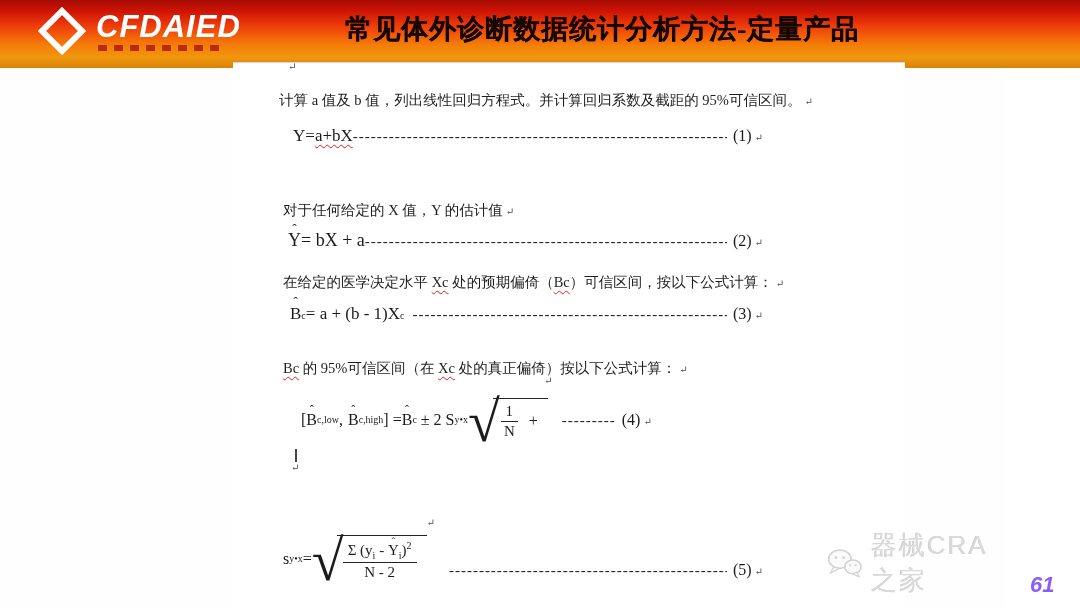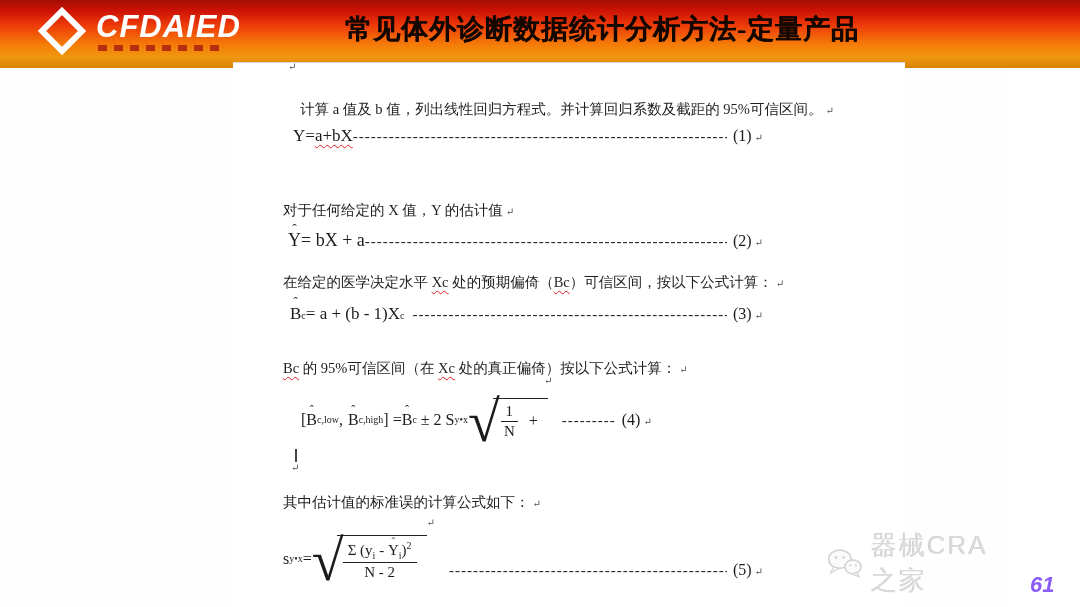--- a/index.html
+++ b/index.html
@@ -91,21 +91,21 @@
         </div>
       </div>
     </div>
     <div class="slide-title">常见体外诊断数据统计分析方法-定量产品</div>
   </div>
 
   <div class="doc-page">
 
     <span class="abs ret" style="left:52px;top:-2px;">↵</span>
 
-    <div class="abs para" style="left:67px;top:28px;margin-top:9px;">
+    <div class="abs para" style="left:46px;top:28px;">
       <span>计算 a 值及 b 值，列出线性回归方程式。并计算回归系数及截距的 95%可信区间。</span><span class="ret">↵</span>
     </div>
 
     <div class="abs eqrow" style="left:60px;top:62px;width:470px;">
       <span class="lhs17">Y=</span>
         <span class="lhs17 wavy">a+bX</span>
         <span class="dashfill">------------------------------------------------------------------------------------------</span>
         <span class="eqnum">(1)</span>
         <span class="ret">↵</span>
     </div>
@@ -175,23 +175,20 @@
         <span class="eqnum">(4)</span>
         <span class="ret">↵</span>
       </span>
     </div>
 
     <div class="abs cursor-mark" style="left:58px;top:386px;">
       <span class="cursor-bar"></span>
       <span class="ret" style="margin-left:0;">↵</span>
     </div>
 
-    <div class="abs para" style="left:50px;top:430px;">
-      <span>其中估计值的标准误的计算公式如下：</span><span class="ret">↵</span>
-    </div>
 
     <div class="abs bigeq" style="left:50px;top:458px;width:480px;height:76px;">
       <span>s</span>
         <sub>y•x</sub>
         <span> = </span>
       <span class="sqrt">
         <span class="radsign">√</span>
         <span class="radbody">
           <span class="frac">
             <span class="fnum"><span>Σ (y</span><sub>i</sub><span> - </span><span class="hatwrap"><span class="hatmark">ˆ</span><span>Y</span></span><sub>i</sub><span>)</span><sup>2</sup></span>

